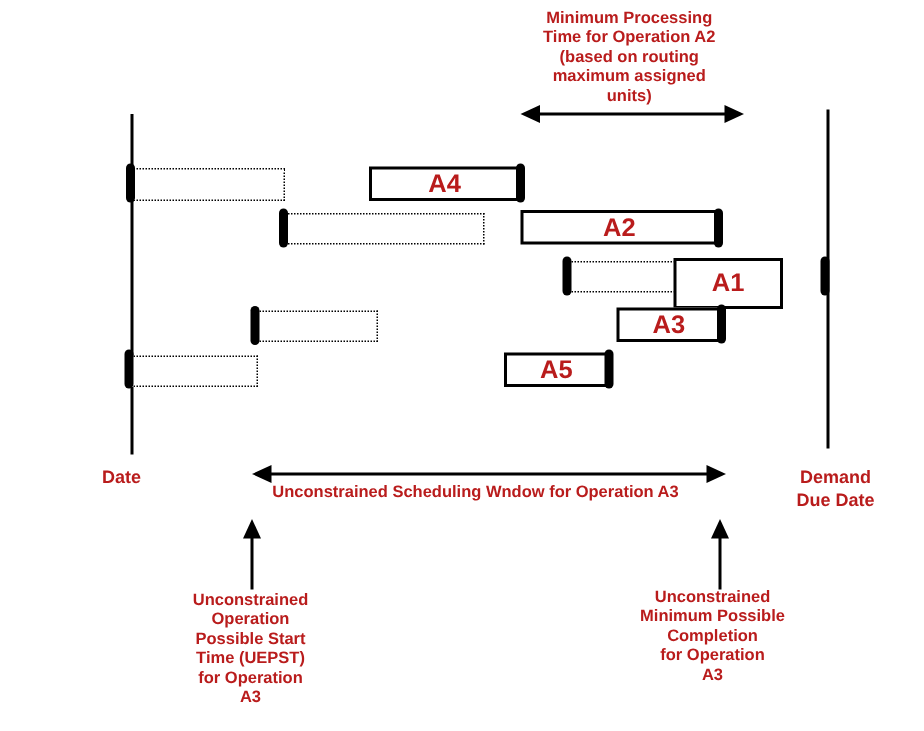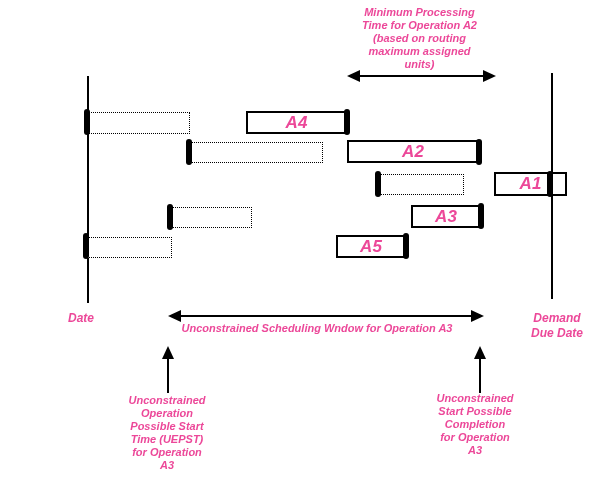--- a/index.html
+++ b/index.html
@@ -2,23 +2,22 @@
 <html><head>
 <meta charset="utf-8">
 <style>
   html, body { margin: 0; padding: 0; background: #ffffff; }
   .canvas {
     position: relative;
     width: 616px; height: 487px;
     background: #ffffff;
     font-family: "Liberation Sans", sans-serif;
     font-weight: bold;
-    color: #ec4899;
+    color: #b91c1c;
     overflow: hidden;
-    font-style: italic;
   }
   .vline { position: absolute; width: 2px; background: #000; }
   .bar { position: absolute; box-sizing: border-box; background: #fff; }
   .bar.dotted { border: 1px dotted #000; }
   .bar.solid {
     border: 2px solid #000;
     display: flex; align-items: center; justify-content: center;
     font-size: 17px; letter-spacing: 0.2px;
   }
   .marker { position: absolute; width: 6px; height: 26px; background: #000; border-radius: 3px; }
@@ -68,21 +67,21 @@
 
   <div class="bar dotted" style="left:190px; top:142px; width:133px; height:21px;"></div>
   <div class="marker" style="left:186px; top:139px;"></div>
   <div class="bar solid" style="left:347px; top:140px; width:132px; height:23px;">
     <span>A2</span>
   </div>
   <div class="marker" style="left:476px; top:139px;"></div>
 
   <div class="bar dotted" style="left:379px; top:174px; width:85px; height:21px;"></div>
   <div class="marker" style="left:375px; top:171px;"></div>
-  <div class="bar solid" style="left:494px; top:172px; width:73px; height:24px;">
+  <div class="bar solid" style="left:449px; top:172px; width:73px; height:34px;">
     <span>A1</span>
   </div>
   <div class="marker" style="left:547px; top:171px;"></div>
 
   <div class="bar dotted" style="left:171px; top:207px; width:81px; height:21px;"></div>
   <div class="marker" style="left:167px; top:204px;"></div>
   <div class="bar solid" style="left:411px; top:205px; width:70px; height:23px;">
     <span>A3</span>
   </div>
   <div class="marker" style="left:478px; top:203px;"></div>
@@ -124,19 +123,19 @@
     <div>Unconstrained</div>
     <div>Operation</div>
     <div>Possible Start</div>
     <div>Time (UEPST)</div>
     <div>for Operation</div>
     <div>A3</div>
   </div>
 
   <div class="txt" style="left:410px; top:392px; width:130px;">
     <div>Unconstrained</div>
-    <div>Start Possible</div>
+    <div>Minimum Possible</div>
     <div>Completion</div>
     <div>for Operation</div>
     <div>A3</div>
   </div>
 
 </div>
 
 </body></html>

